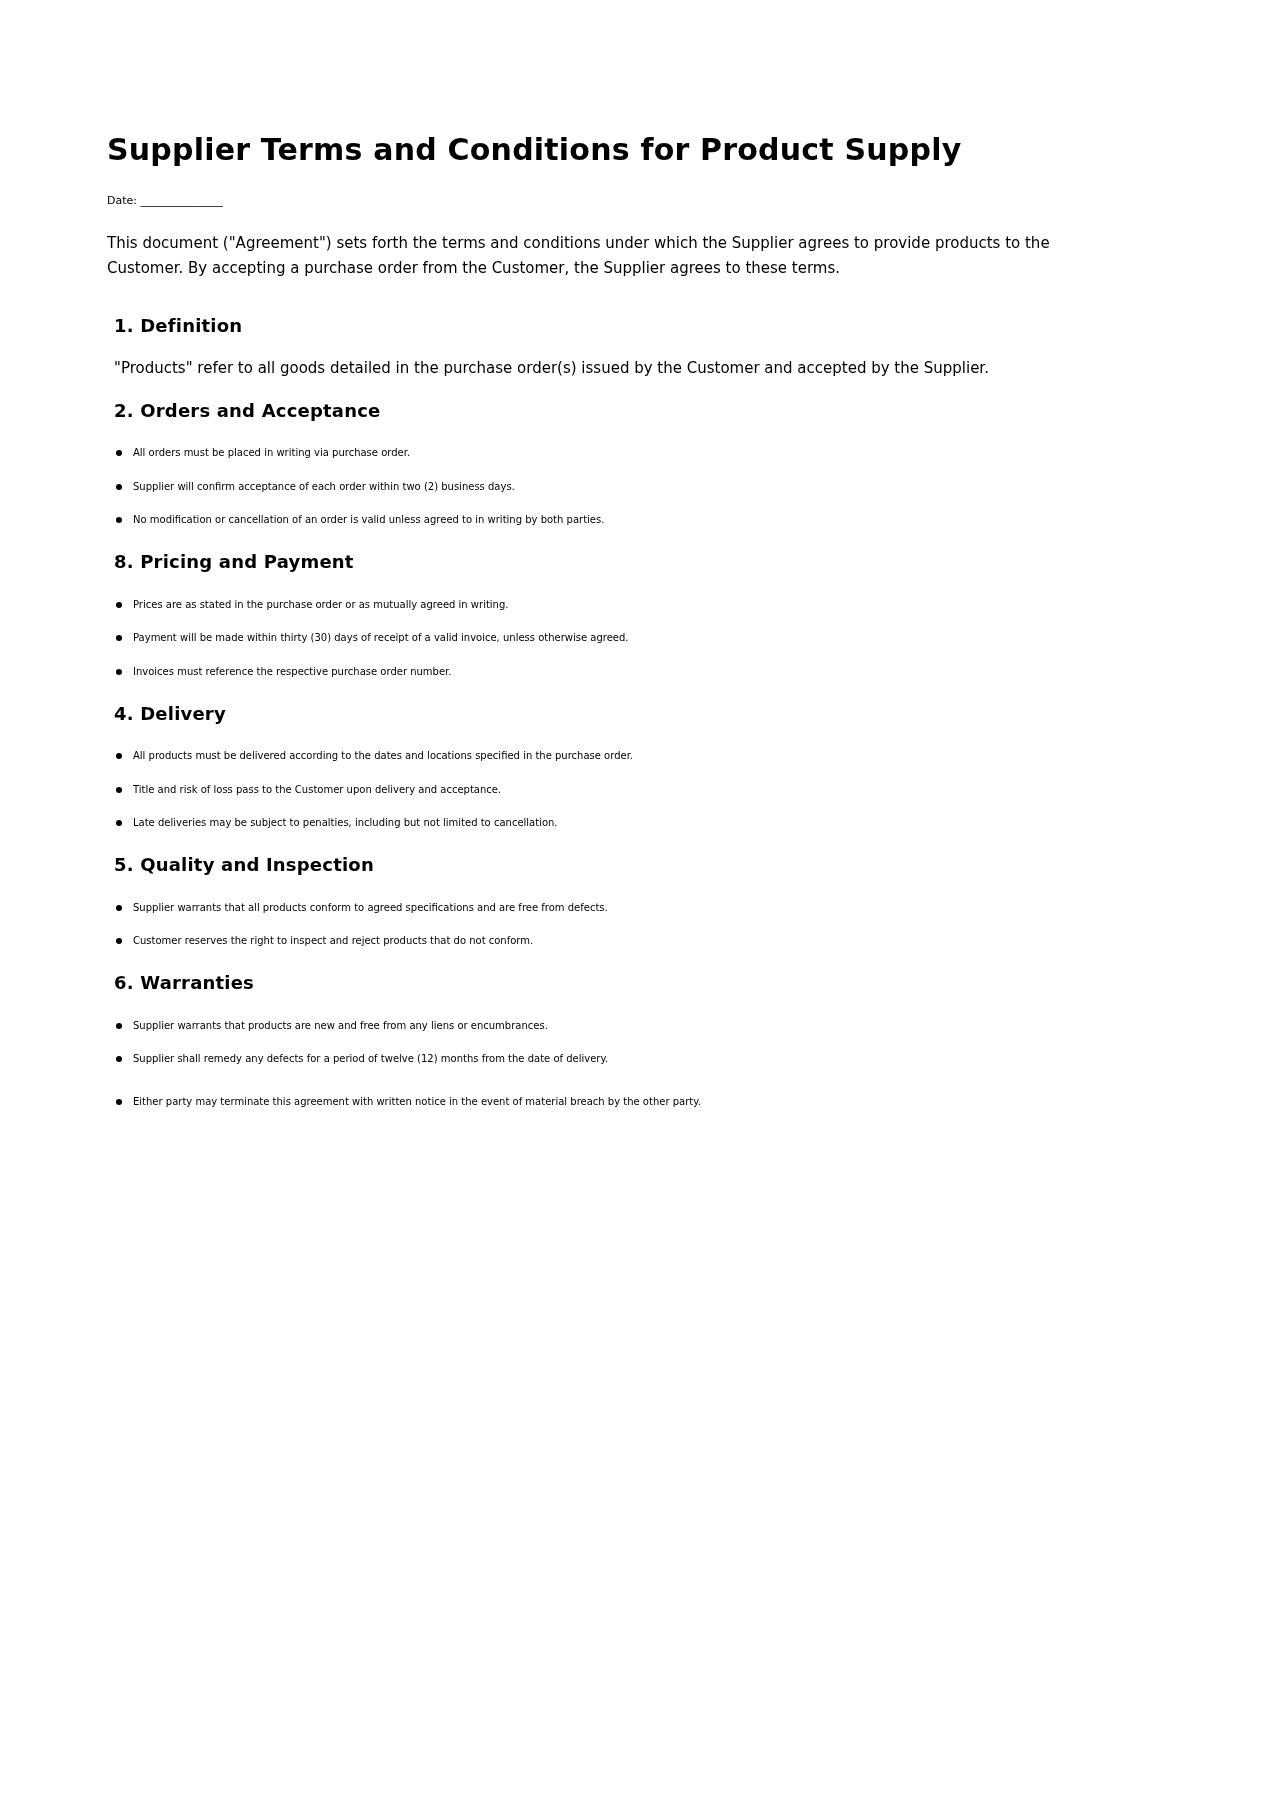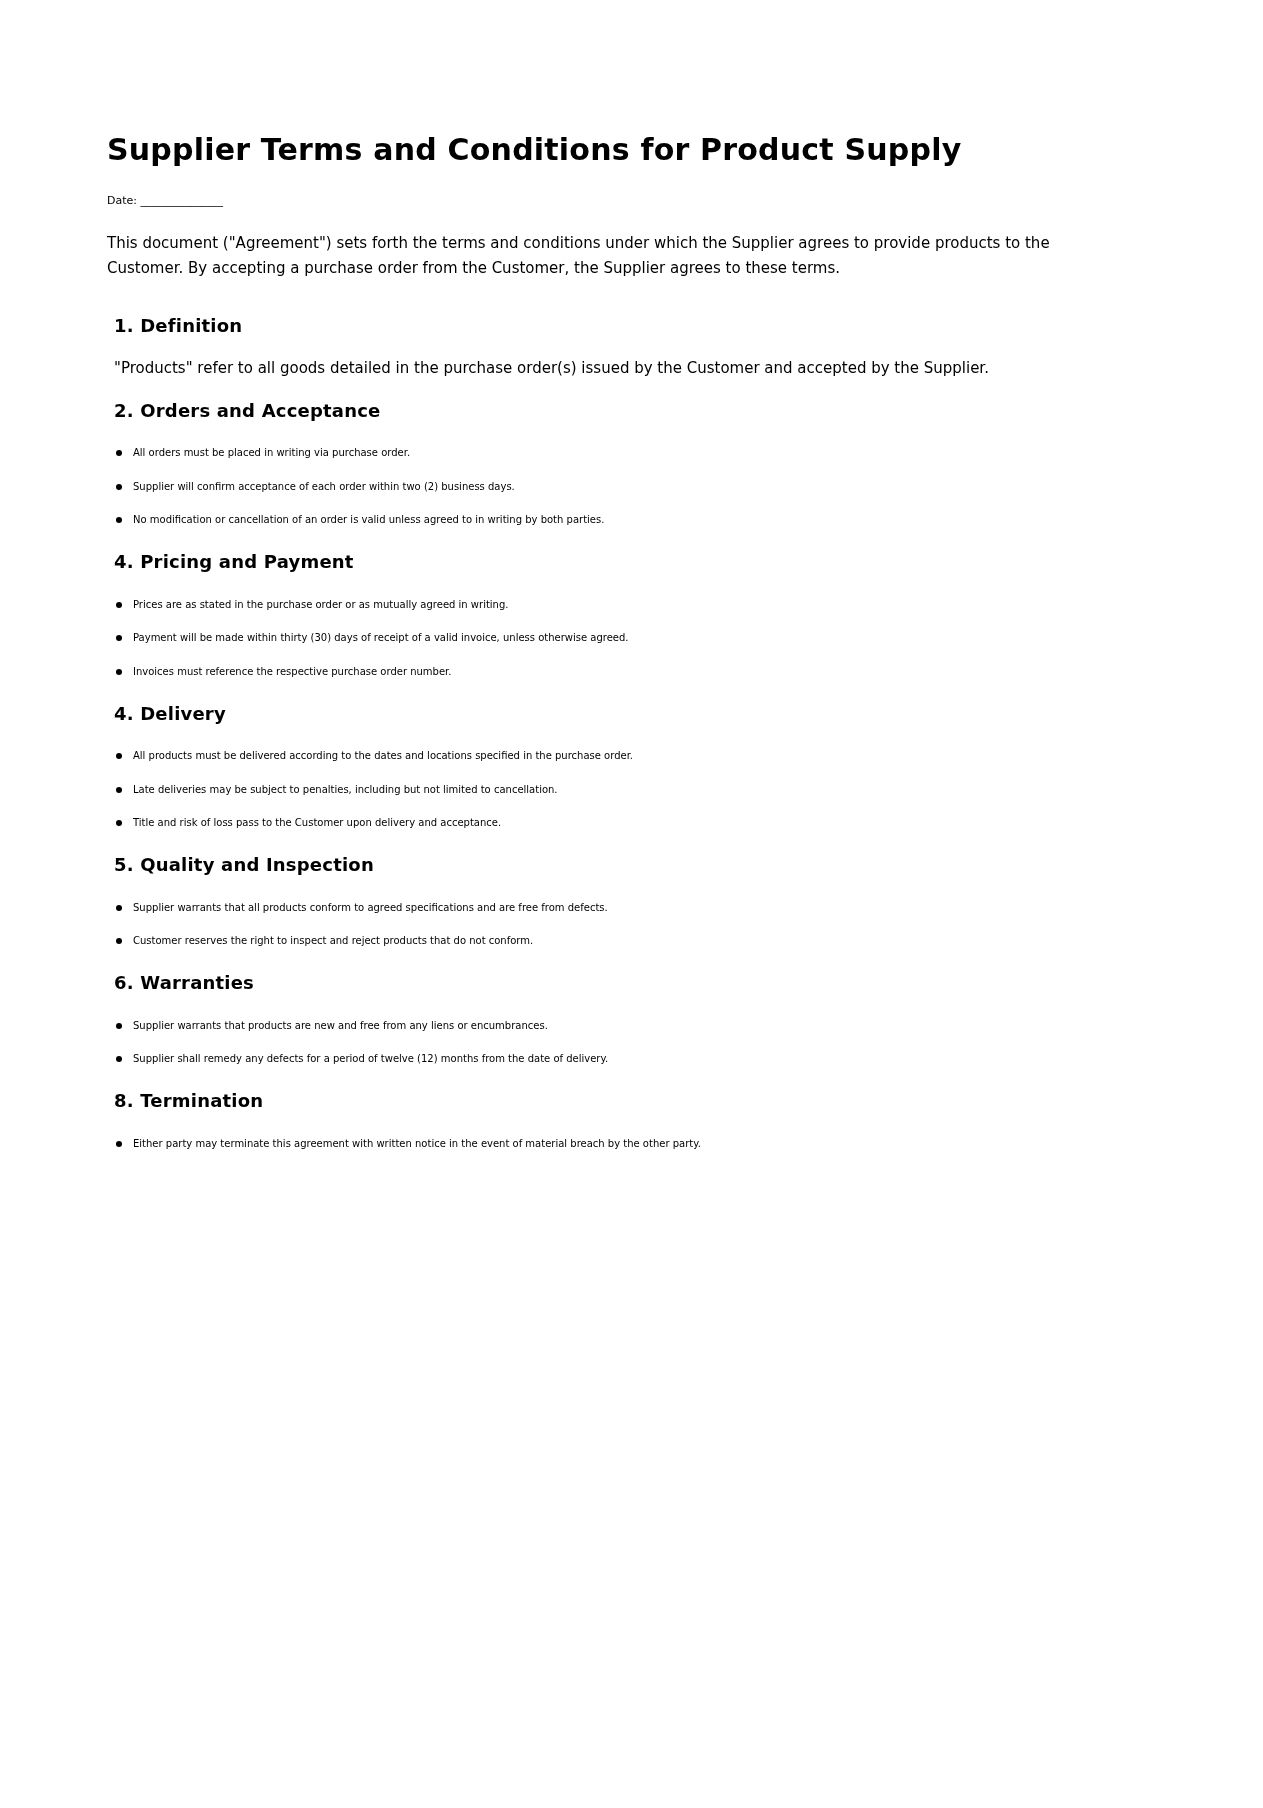--- a/index.html
+++ b/index.html
@@ -60,34 +60,34 @@
     <section class="section">
       <h2>2. Orders and Acceptance</h2>
       <ul>
         <li><span class="bullet"></span><span>All orders must be placed in writing via purchase order.</span></li>
         <li><span class="bullet"></span><span>Supplier will confirm acceptance of each order within two (2) business days.</span></li>
         <li><span class="bullet"></span><span>No modification or cancellation of an order is valid unless agreed to in writing by both parties.</span></li>
       </ul>
     </section>
 
     <section class="section">
-      <h2>4. Pricing and Payment</h2>
+      <h2>8. Pricing and Payment</h2>
       <ul>
         <li><span class="bullet"></span><span>Prices are as stated in the purchase order or as mutually agreed in writing.</span></li>
         <li><span class="bullet"></span><span>Payment will be made within thirty (30) days of receipt of a valid invoice, unless otherwise agreed.</span></li>
         <li><span class="bullet"></span><span>Invoices must reference the respective purchase order number.</span></li>
       </ul>
     </section>
 
     <section class="section">
       <h2>4. Delivery</h2>
       <ul>
         <li><span class="bullet"></span><span>All products must be delivered according to the dates and locations specified in the purchase order.</span></li>
+        <li><span class="bullet"></span><span>Title and risk of loss pass to the Customer upon delivery and acceptance.</span></li>
         <li><span class="bullet"></span><span>Late deliveries may be subject to penalties, including but not limited to cancellation.</span></li>
-        <li><span class="bullet"></span><span>Title and risk of loss pass to the Customer upon delivery and acceptance.</span></li>
       </ul>
     </section>
 
     <section class="section">
       <h2>5. Quality and Inspection</h2>
       <ul>
         <li><span class="bullet"></span><span>Supplier warrants that all products conform to agreed specifications and are free from defects.</span></li>
         <li><span class="bullet"></span><span>Customer reserves the right to inspect and reject products that do not conform.</span></li>
       </ul>
     </section>
@@ -95,20 +95,19 @@
     <section class="section">
       <h2>6. Warranties</h2>
       <ul>
         <li><span class="bullet"></span><span>Supplier warrants that products are new and free from any liens or encumbrances.</span></li>
         <li><span class="bullet"></span><span>Supplier shall remedy any defects for a period of twelve (12) months from the date of delivery.</span></li>
       </ul>
     </section>
 
 
     <section class="section">
-      <h2>8. Termination</h2>
       <ul>
         <li><span class="bullet"></span><span>Either party may terminate this agreement with written notice in the event of material breach by the other party.</span></li>
       </ul>
     </section>
 
   </div>
 </div>
 
 </body></html>

